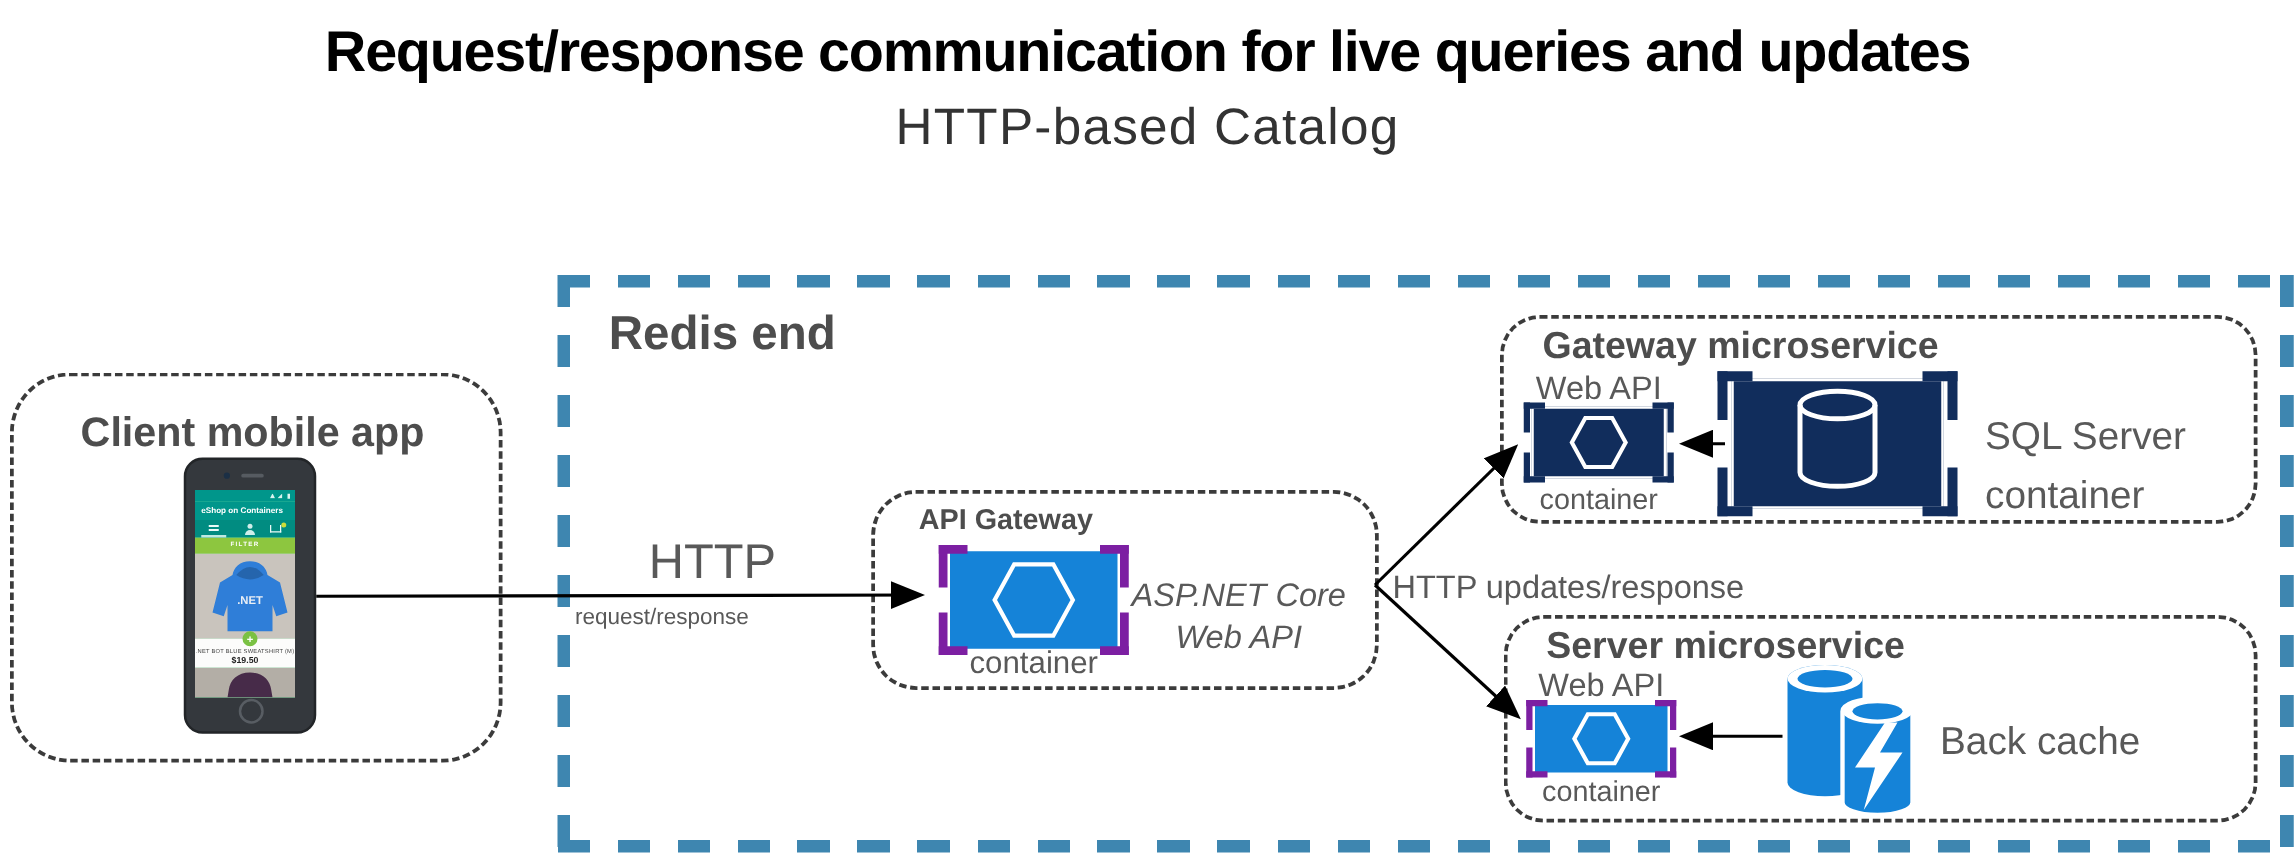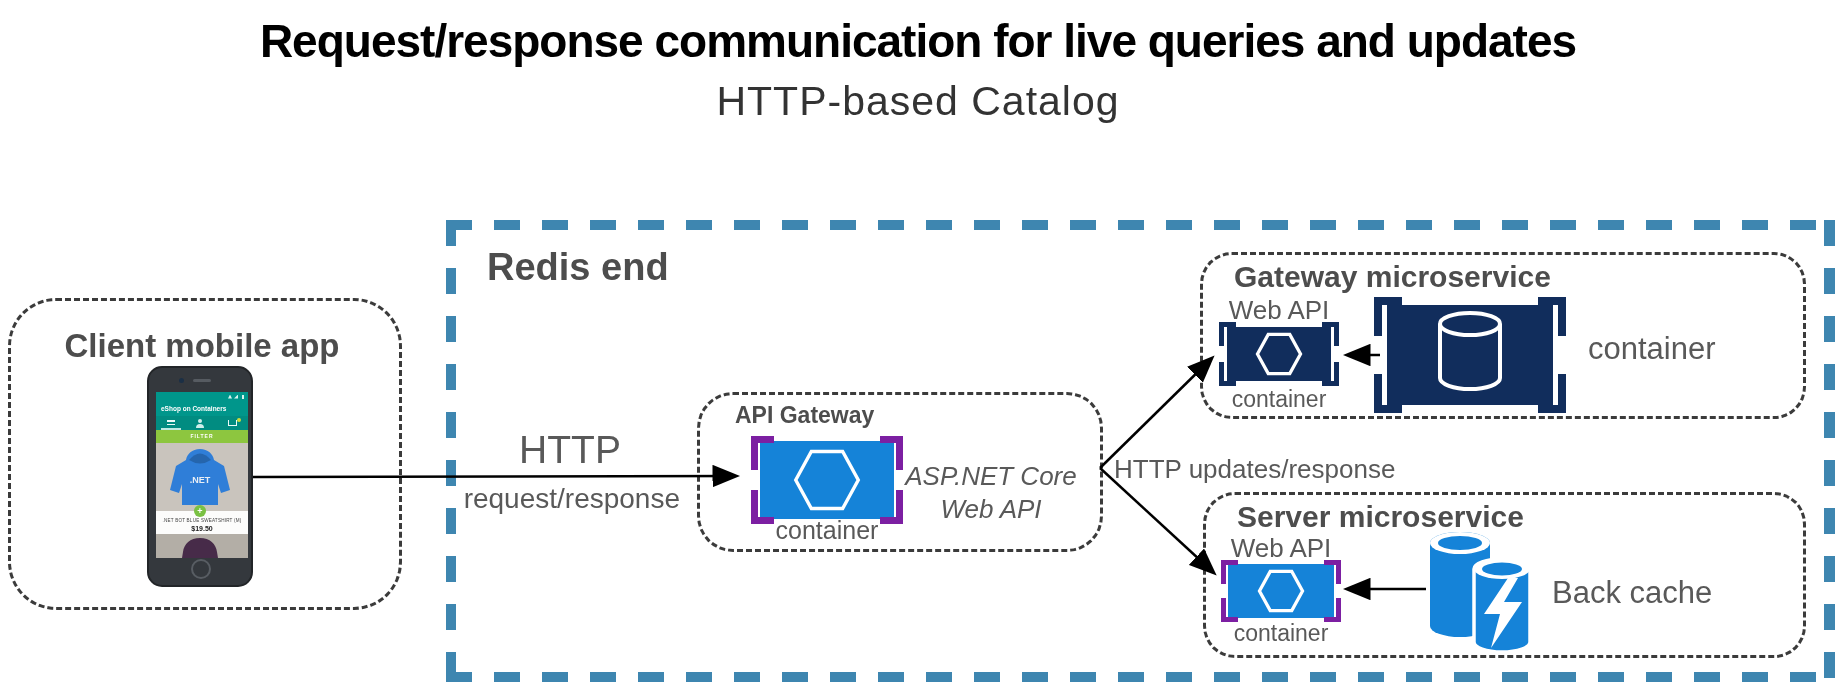--- a/index.html
+++ b/index.html
@@ -70,33 +70,33 @@
   .cicon.sql .bkt{width:20px;height:31px;}
 
   .cap{font-size:25px;text-align:center;}
   .webapi-label{font-size:26px;text-align:center;}
 
   .gw-desc{left:901px;top:460px;width:180px;text-align:center;font-size:26px;line-height:1.25;font-style:italic;}
   .sql-label{left:1588px;top:326px;font-size:31px;line-height:1.5;}
   .redis-label{left:1552px;top:575px;font-size:31px;}
 
   .http-l1{left:495px;top:428px;width:150px;text-align:center;font-size:39px;font-weight:300;}
-  .http-l2{left:460px;top:483px;width:220px;text-align:right;font-size:28px;}
+  .http-l2{left:460px;top:483px;width:220px;text-align:left;font-size:18px;}
   .fan-label{left:1114px;top:454px;font-size:26px;}
 
   
   svg.overlay{position:absolute;left:0;top:0;pointer-events:none;}
   svg.overlay line{stroke:#000;stroke-width:2.5px;}
 
   
   .phone{left:147px;top:366px;width:106px;height:221px;background:#34383d;
          border:2px solid #222528;border-radius:15px;box-sizing:border-box;}
   .p-speaker{position:absolute;left:44px;top:11px;width:18px;height:3px;background:#565b61;border-radius:2px;}
   .p-cam{position:absolute;left:30px;top:10px;width:5px;height:5px;background:#1b2f45;border-radius:50%;}
-  .p-screen{position:absolute;left:7px;top:24px;width:92px;height:166px;background:#86efac;overflow:hidden;}
+  .p-screen{position:absolute;left:7px;top:24px;width:80px;height:166px;background:#86efac;overflow:hidden;}
   .p-status{height:9px;background:#00968B;position:relative;}
   .p-status i{position:absolute;top:2.5px;width:4px;height:4px;background:#d9f3ef;display:block;}
   .p-header{height:15px;background:#00968B;color:#fff;font-size:6.5px;font-weight:700;line-height:15px;padding-left:5px;}
   .p-nav{height:14px;background:#018C81;position:relative;}
   .p-burger{position:absolute;left:11px;top:4px;width:8px;height:6px;
             background:repeating-linear-gradient(180deg,#eafaf7 0 1.5px,transparent 1.5px 3.6px);}
   .p-tab-underline{position:absolute;left:5px;top:12px;width:20px;height:1.6px;background:#bfe9e2;}
   .p-person-head{position:absolute;left:42px;top:3px;width:4px;height:4px;border-radius:50%;background:#cfeeea;}
   .p-person-body{position:absolute;left:40px;top:8px;width:8px;height:4px;border-radius:4px 4px 0 0;background:#cfeeea;}
   .p-cart{position:absolute;right:11px;top:4px;width:7px;height:5px;border:1px solid #eafaf7;border-top:none;}
@@ -204,20 +204,21 @@
   <svg width="72" height="90" viewBox="0 0 72 90">
     <path d="M6,14 V68 a30,11 0 0 0 60,0 V14" fill="none" stroke="#fff" stroke-width="4"></path>
     <ellipse cx="36" cy="14" rx="30" ry="11" fill="none" stroke="#fff" stroke-width="4"></ellipse>
   </svg>
   <span class="bkt tl"></span>
   <span class="bkt tr"></span>
   <span class="bkt bl"></span>
   <span class="bkt br"></span>
 </div>
 <div class="abs gray-label sql-label">
+  <div>SQL Server</div>
   <div>container</div>
 </div>
 
 <div class="abs dashed-box basket-box"></div>
 <div class="abs box-title basket-title">Server microservice</div>
 <div class="abs gray-label webapi-label" style="left:1221px;top:533px;width:120px;">Web API</div>
 <div class="cicon small bas">
   <div class="crect"></div>
   <svg width="48" height="44" viewBox="0 0 100 94">
     <polygon points="4,47 27,5 73,5 96,47 73,89 27,89" fill="none" stroke="#fff" stroke-width="7"></polygon>

